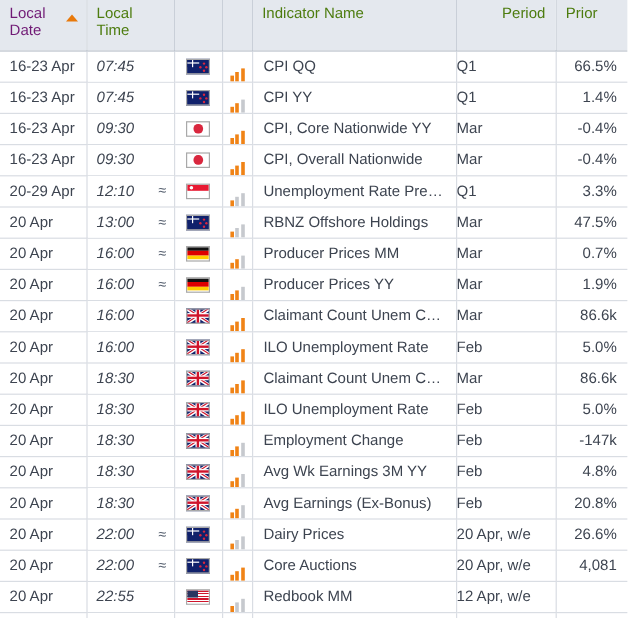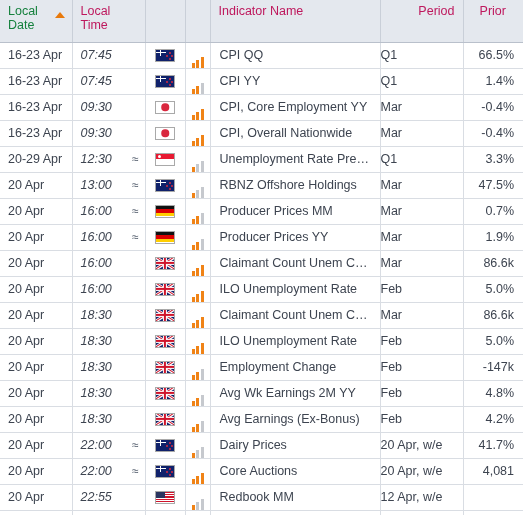--- a/index.html
+++ b/index.html
@@ -12,34 +12,34 @@
   #cal{width:523px;height:515px;position:relative;box-sizing:border-box;}
 
   table.cal{border-collapse:collapse;width:523px;table-layout:fixed;}
 
   
   thead tr{height:42px;}
   thead th{
     background:#e4e8ee;
     border-right:1px solid #c9cfd8;
     border-bottom:1px solid #b9c0cb;
-    color:#be185d;
+    color:#4d7c0f;
     font-size:12.5px;
     font-weight:normal;
     padding:4px 8px 0 8px;
     vertical-align:top;
     text-align:left;
     box-sizing:border-box;
     position:relative;
     line-height:14px;
     white-space:normal;
   }
   thead th.last{border-right:none;}
-  thead th.sorted{color:#15803d;}
-  thead th.num{text-align:center;padding-right:9px;}
+  thead th.sorted{color:#701a75;}
+  thead th.num{text-align:left;padding-right:9px;}
   thead th.ctr{text-align:right;}
 
   .sort-tri{
     position:absolute;right:7px;top:12px;
     width:0;height:0;
     border-left:5px solid transparent;
     border-right:5px solid transparent;
     border-bottom:6px solid #e8790b;
   }
 
@@ -228,21 +228,21 @@
               </span>
             </span>
           </td>
           <td class="ctr">
             <span class="impwrap">
               <span class="bar b-1 on"></span>
               <span class="bar b-2 on"></span>
               <span class="bar b-3 on"></span>
             </span>
           </td>
-          <td class="name">CPI, Core Employment YY</td>
+          <td class="name">CPI, Core Nationwide YY</td>
           <td class="ctr">Mar</td>
           <td class="num last">-0.4%</td>
         </tr>
         <tr>
           <td>16-23 Apr</td>
           <td class="timecell"><span class="tval">09:30</span></td>
           <td class="ctr">
             <span class="flagwrap" title="Japan">
               <span class="flag f-jp">
                 <span class="disc"></span>
@@ -255,21 +255,21 @@
               <span class="bar b-2 on"></span>
               <span class="bar b-3 on"></span>
             </span>
           </td>
           <td class="name">CPI, Overall Nationwide</td>
           <td class="ctr">Mar</td>
           <td class="num last">-0.4%</td>
         </tr>
         <tr>
           <td>20-29 Apr</td>
-          <td class="timecell"><span class="tval">12:30</span><span class="approx">≈</span></td>
+          <td class="timecell"><span class="tval">12:10</span><span class="approx">≈</span></td>
           <td class="ctr">
             <span class="flagwrap" title="Singapore">
               <span class="flag f-sg">
                 <span class="top"></span>
                 <span class="cres"></span>
               </span>
             </span>
           </td>
           <td class="ctr">
             <span class="impwrap">
@@ -510,21 +510,21 @@
               </span>
             </span>
           </td>
           <td class="ctr">
             <span class="impwrap">
               <span class="bar b-1 on"></span>
               <span class="bar b-2 on"></span>
               <span class="bar b-3"></span>
             </span>
           </td>
-          <td class="name">Avg Wk Earnings 2M YY</td>
+          <td class="name">Avg Wk Earnings 3M YY</td>
           <td class="ctr">Feb</td>
           <td class="num last">4.8%</td>
         </tr>
         <tr>
           <td>20 Apr</td>
           <td class="timecell"><span class="tval">18:30</span></td>
           <td class="ctr">
             <span class="flagwrap" title="United Kingdom">
               <span class="flag f-gb">
                 <span class="d1"></span>
@@ -540,21 +540,21 @@
           </td>
           <td class="ctr">
             <span class="impwrap">
               <span class="bar b-1 on"></span>
               <span class="bar b-2 on"></span>
               <span class="bar b-3"></span>
             </span>
           </td>
           <td class="name">Avg Earnings (Ex-Bonus)</td>
           <td class="ctr">Feb</td>
-          <td class="num last">4.2%</td>
+          <td class="num last">20.8%</td>
         </tr>
         <tr>
           <td>20 Apr</td>
           <td class="timecell"><span class="tval">22:00</span><span class="approx">≈</span></td>
           <td class="ctr">
             <span class="flagwrap" title="New Zealand">
               <span class="flag f-nz">
                 <span class="uj"></span>
                 <span class="star s1"></span>
                 <span class="star s2"></span>
@@ -565,21 +565,21 @@
           </td>
           <td class="ctr">
             <span class="impwrap">
               <span class="bar b-1 on"></span>
               <span class="bar b-2"></span>
               <span class="bar b-3"></span>
             </span>
           </td>
           <td class="name">Dairy Prices</td>
           <td class="ctr">20 Apr, w/e</td>
-          <td class="num last">41.7%</td>
+          <td class="num last">26.6%</td>
         </tr>
         <tr>
           <td>20 Apr</td>
           <td class="timecell"><span class="tval">22:00</span><span class="approx">≈</span></td>
           <td class="ctr">
             <span class="flagwrap" title="New Zealand">
               <span class="flag f-nz">
                 <span class="uj"></span>
                 <span class="star s1"></span>
                 <span class="star s2"></span>

